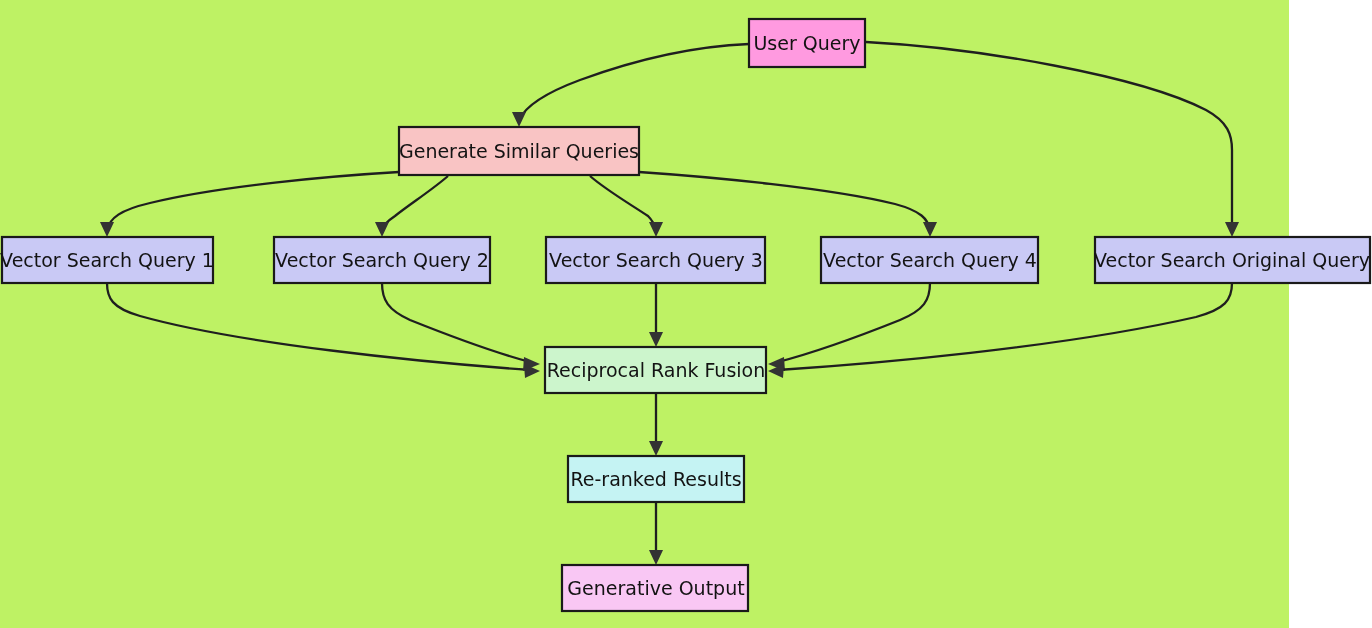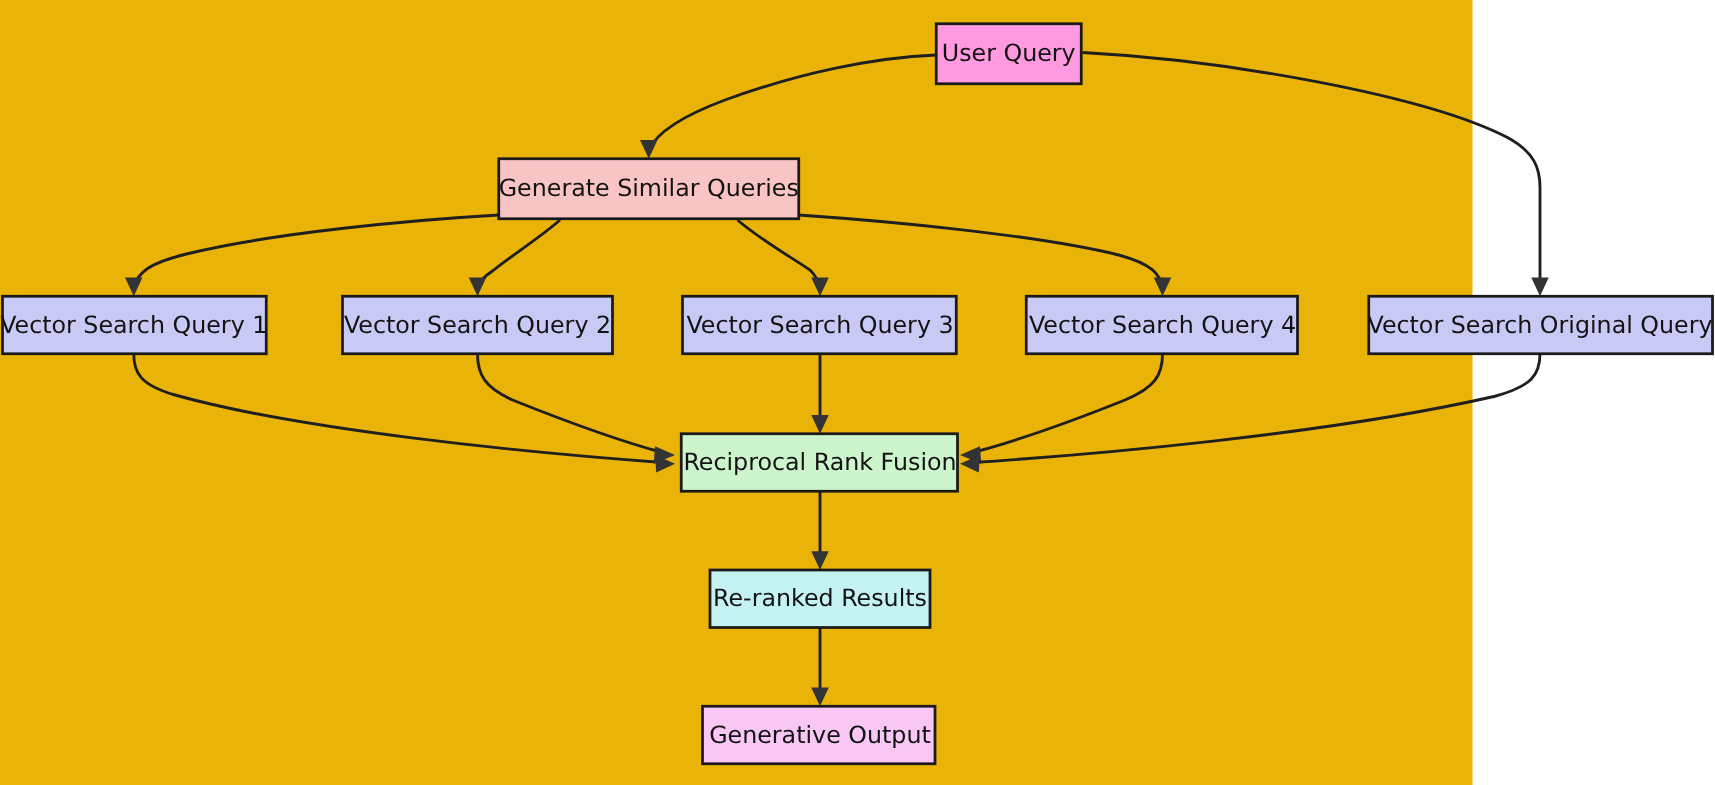--- a/index.html
+++ b/index.html
@@ -8,23 +8,23 @@
     background: #ffffff;
   }
   body {
     width: 1372px;
     height: 628px;
     overflow: hidden;
     font-family: "DejaVu Sans", sans-serif;
   }
   #diagram-root {
     position: relative;
-    width: 1178px;
+    width: 1289px;
     height: 628px;
-    background: #eab308;
+    background: #bef264;
   }
   svg#flowchart {
     display: block;
     width: 1372px;
     height: 628px;
   }
   .node-rect {
     stroke: #1a1a1a;
     stroke-width: 2.2;
   }

